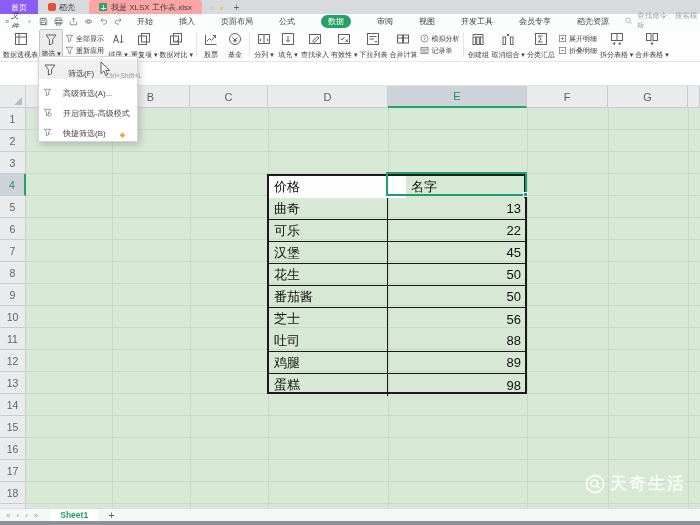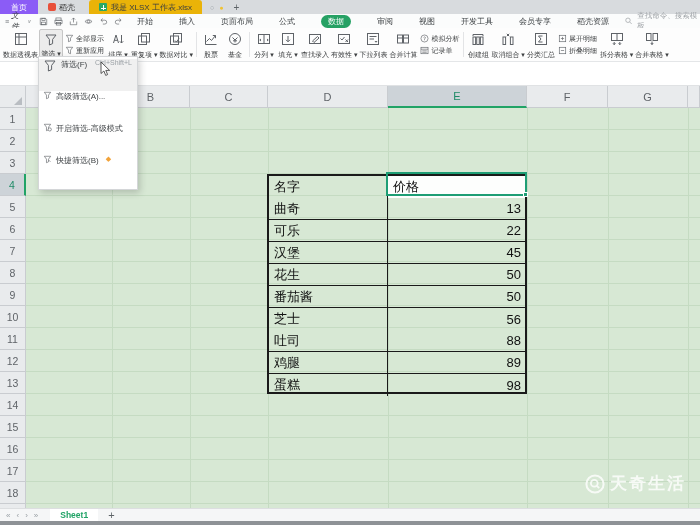--- a/index.html
+++ b/index.html
@@ -4,21 +4,21 @@
 <style>
   * { margin:0; padding:0; box-sizing:border-box; font-family:"Liberation Sans", sans-serif; }
   body { width:700px; height:525px; overflow:hidden; background:#fff; }
   .app { position:relative; width:700px; height:525px; overflow:hidden; background:#fff; }
 
   
   .titlebar { position:absolute; left:0; top:0; width:700px; height:14px; background:#d8dbde; display:flex; align-items:center; font-size:8px; color:#333; }
   .home-tab { width:38px; height:14px; background:#8b5cf6; color:#fff; display:flex; align-items:center; justify-content:center; }
   .docer { display:flex; align-items:center; gap:3px; padding:0 10px;text-align:right; }
   .docer-logo { width:8px; height:8px; border-radius:2px; background:#e8503a; display:inline-block; }
-  .doc-tab { height:14px; background:#eab308; display:flex; align-items:center; gap:4px; padding:0 10px; margin-left:4px; border-radius:3px 3px 0 0; color:#3b3e40; }
+  .doc-tab { height:14px; background:#fca5a5; display:flex; align-items:center; gap:4px; padding:0 10px; margin-left:4px; border-radius:3px 3px 0 0; color:#3b3e40; }
   .sheet-file-ico { width:8px; height:8px; background:#28a864; border-radius:1px; position:relative; display:inline-block; }
   .sheet-file-ico::after { content:""; position:absolute; left:1.5px; top:1.5px; right:1.5px; bottom:1.5px; background:
      linear-gradient(#fff,#fff) 0 3px/10px 1px no-repeat,
      linear-gradient(#fff,#fff) 2.5px 0/1px 10px no-repeat; }
   .tb-circle { color:#9aa0a5; margin-left:8px; font-size:7px; }
   .tb-dot { color:#f0c233; margin-left:5px; font-size:7px; }
   .tb-plus { color:#5e6468; margin-left:10px; font-size:10px; }
 
   
   .menubar { position:absolute; left:0; top:14px; width:700px; height:14px; background:#fbfcfc; display:flex; align-items:center; font-size:8px; color:#3e4245; }
@@ -74,21 +74,21 @@
 
   
   .sheetbar { position:absolute; left:0; top:508px; width:700px; height:13px; background:#f5f6f7; border-top:1px solid #dcdee0; display:flex; align-items:center; font-size:8.5px; }
   .nav-ic { color:#9aa0a5; font-size:8px; margin-left:6px; }
   .sheet-tab { margin-left:12px; padding:0 10px; height:13px; display:flex; align-items:center; background:#ffffff; color:#21a366; font-weight:bold; }
   .add-sheet { margin-left:10px; color:#5e6468; font-size:11px; }
   .statusstrip { position:absolute; left:0; top:521px; width:700px; height:4px; background:#8e9296; }
 
   
   .filter-menu { position:absolute; left:38px; top:56px; width:100px; background:#fff; border:1px solid #d4d6d8; box-shadow:2px 3px 7px rgba(0,0,0,.18); z-index:20; padding:2px 0; }
-  .fm-item { display:flex; align-items:flex-start; gap:4px; height:32px; padding:0 5px 0 4px; font-size:8px; color:#3e4245; white-space:nowrap; }
+  .fm-item { display:flex; align-items:flex-end; gap:11px; height:20px; padding:0 5px 0 4px; font-size:8px; color:#3e4245; white-space:nowrap; }
   .fm-item.hl { background:#f0f0f0; }
   .fm-short { margin-left:auto; color:#9aa0a5; font-size:7px; }
   .fm-prem { color:#f2a33a; font-size:7px; margin-left:3px; }
 
   .cursor-svg { position:absolute; left:100px; top:62px; z-index:30; }
 
   
   .watermark { position:absolute; right:14px; top:472px; display:flex; align-items:center; gap:5px; opacity:.8; z-index:8; }
   .wm-text { color:#fff; font-size:17px; font-weight:bold; letter-spacing:2px; }
 </style>
@@ -432,22 +432,22 @@
   <div class="rows-area" id="rows-area">
       <div class="vline" style="left: 86px;"></div>
       <div class="vline" style="left: 164px;"></div>
       <div class="vline" style="left: 242px;"></div>
       <div class="vline" style="left: 362px;"></div>
       <div class="vline" style="left: 501px;"></div>
       <div class="vline" style="left: 582px;"></div>
       <div class="vline" style="left: 662px;"></div>
       <div class="dtable">
         <div class="trow active-bg">
+          <div class="tc tc-price hdr">价格</div>
           <div class="tc tc-name">名字</div>
-          <div class="tc tc-price hdr">价格</div>
         </div>
         <div class="trow bline">
           <div class="tc tc-name">曲奇</div>
           <div class="tc tc-price">13</div>
         </div>
         <div class="trow bline">
           <div class="tc tc-name">可乐</div>
           <div class="tc tc-price">22</div>
         </div>
         <div class="trow bline">

